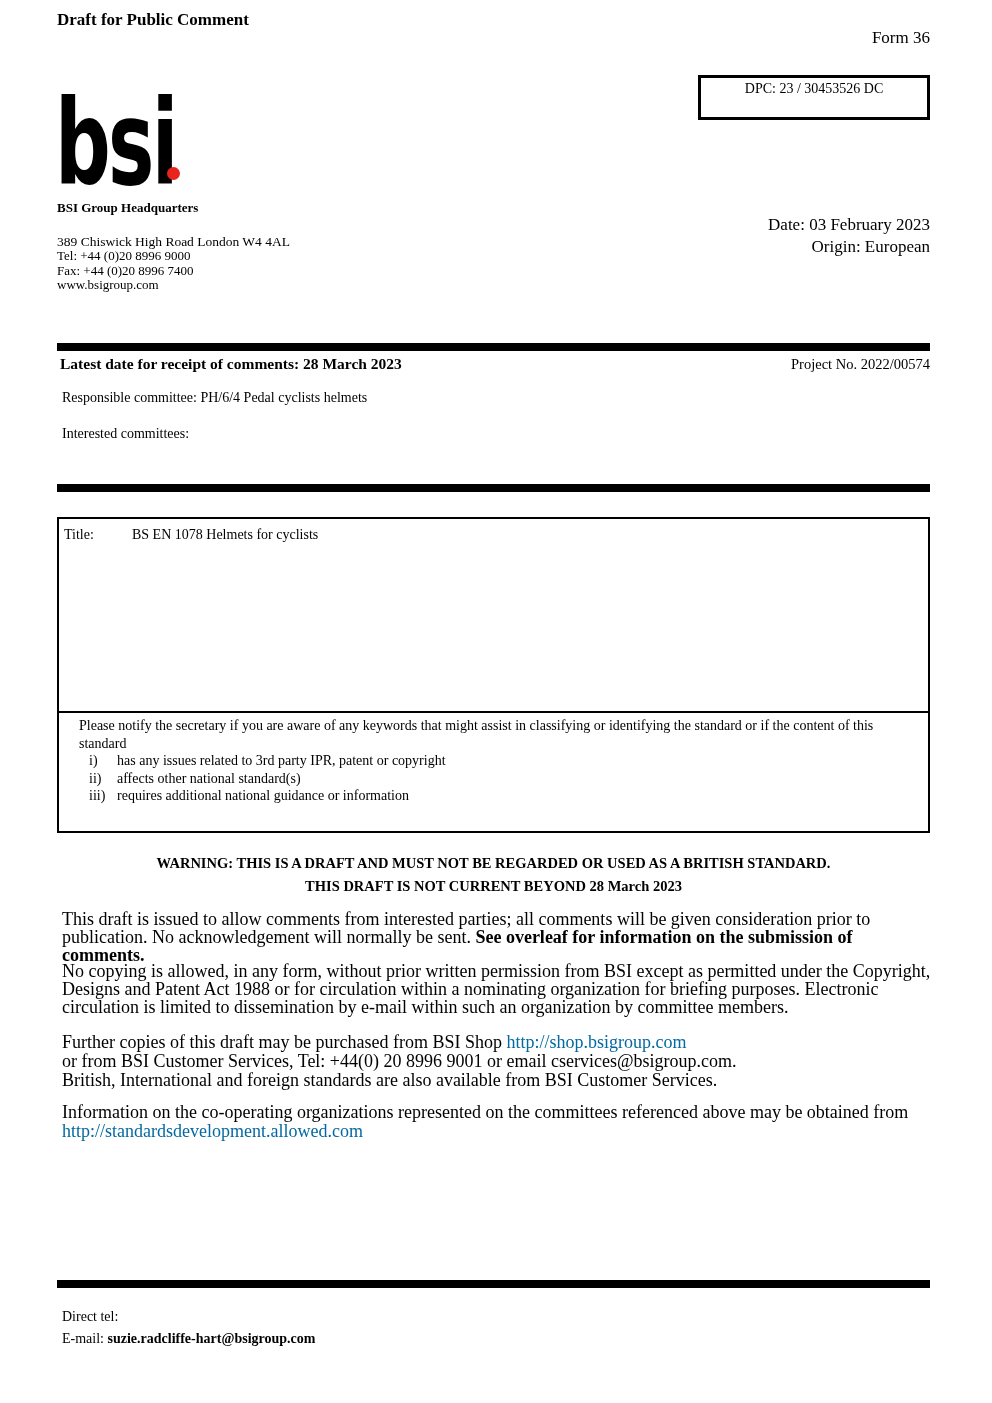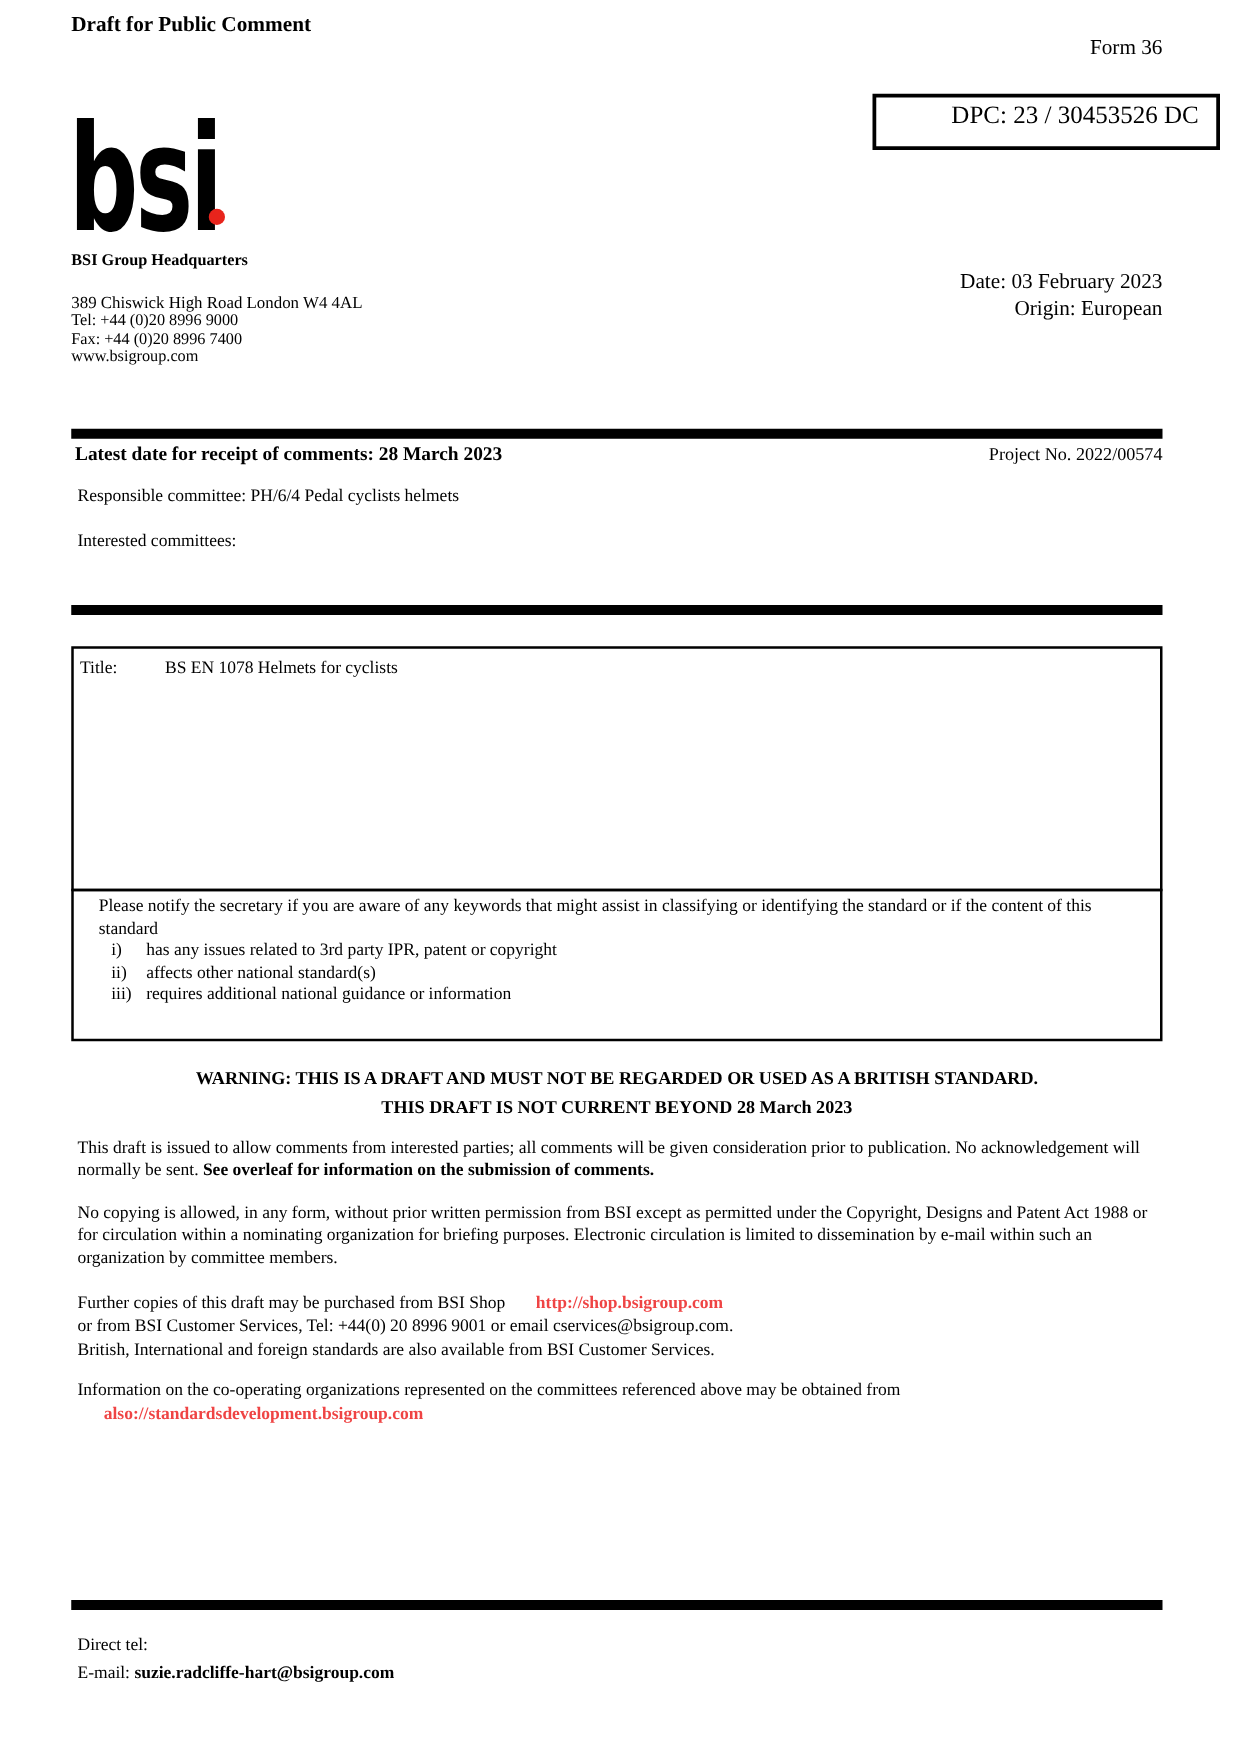--- a/index.html
+++ b/index.html
@@ -12,21 +12,21 @@
   }
   .abs{position:absolute;}
   .bold{font-weight:bold;}
 
   .doc-type{left:57px;top:10px;font-size:17px;font-weight:bold;}
   .form-number{right:62px;top:28px;font-size:17px;text-align:center;}
 
   .dpc-box{
     left:698px;top:75px;width:226px;height:36px;
     border:3px solid #000;
-    font-size:20px;text-align:center;padding-top:3px;padding-left:46px;
+    font-size:14px;text-align:center;padding-top:3px;
   }
 
   .logo{left:55px;top:84px;width:260px;height:120px;}
   .logo-text{
     font-family:"DejaVu Sans", sans-serif;
     font-weight:bold;font-size:118px;line-height:118px;
     letter-spacing:-4px;
     transform:scaleX(0.66);transform-origin:left top;
     display:inline-block;
   }
@@ -62,27 +62,27 @@
     left:57px;top:711px;width:869px;height:118px;
     border:2px solid #000;font-size:14px;line-height:17.5px;
   }
   .kw-inner{padding:4px 4px 0 20px;}
   .kw-item{display:flex;margin-left:10px;}
   .kw-num{flex:none;width:28px;}
 
   .warning{left:57px;top:852px;width:873px;text-align:center;
     font-size:14.5px;font-weight:bold;line-height:23px;}
 
-  .para{left:62px;top:0;width:870px;font-size:14px;line-height:18px;}
+  .para{left:62px;top:0;width:870px;font-size:18px;line-height:18px;}
   .p1{top:910px;}
   .p2{top:962px;}
   .p3{top:1033px;line-height:19px;}
   .p4{top:1103px;line-height:19px;}
 
-  a.doc-link{color:#ef4444;font-weight:bold;text-decoration:none;cursor:pointer;margin-left:21px;}
+  a.doc-link{color:#0369a1;font-weight:normal;text-decoration:none;cursor:pointer;}
 
   .secretary{left:62px;top:1306px;font-size:14px;line-height:22px;}
 </style>
 </head>
 <body>
 
 <div class="page">
 
   <div class="abs doc-type">Draft for Public Comment</div>
   <div class="abs form-number">Form 36</div>
@@ -157,21 +157,21 @@
   <div class="abs para p3">
     <div>
       <span>Further copies of this draft may be purchased from BSI Shop </span><a class="doc-link">http://shop.bsigroup.com</a>
     </div>
     <div>or from BSI Customer Services, Tel: +44(0) 20 8996 9001 or email cservices@bsigroup.com.</div>
     <div>British, International and foreign standards are also available from BSI Customer Services.</div>
   </div>
 
   <div class="abs para p4">
     <div>Information on the co-operating organizations represented on the committees referenced above may be obtained from</div>
-    <a class="doc-link">also://standardsdevelopment.bsigroup.com</a>
+    <a class="doc-link">http://standardsdevelopment.allowed.com</a>
   </div>
 
   <div class="abs bar bar3"></div>
 
   <div class="abs secretary">
     <div>Direct tel:</div>
     <div>
       <span>E-mail: </span><span class="bold">suzie.radcliffe-hart@bsigroup.com</span>
     </div>
   </div>

